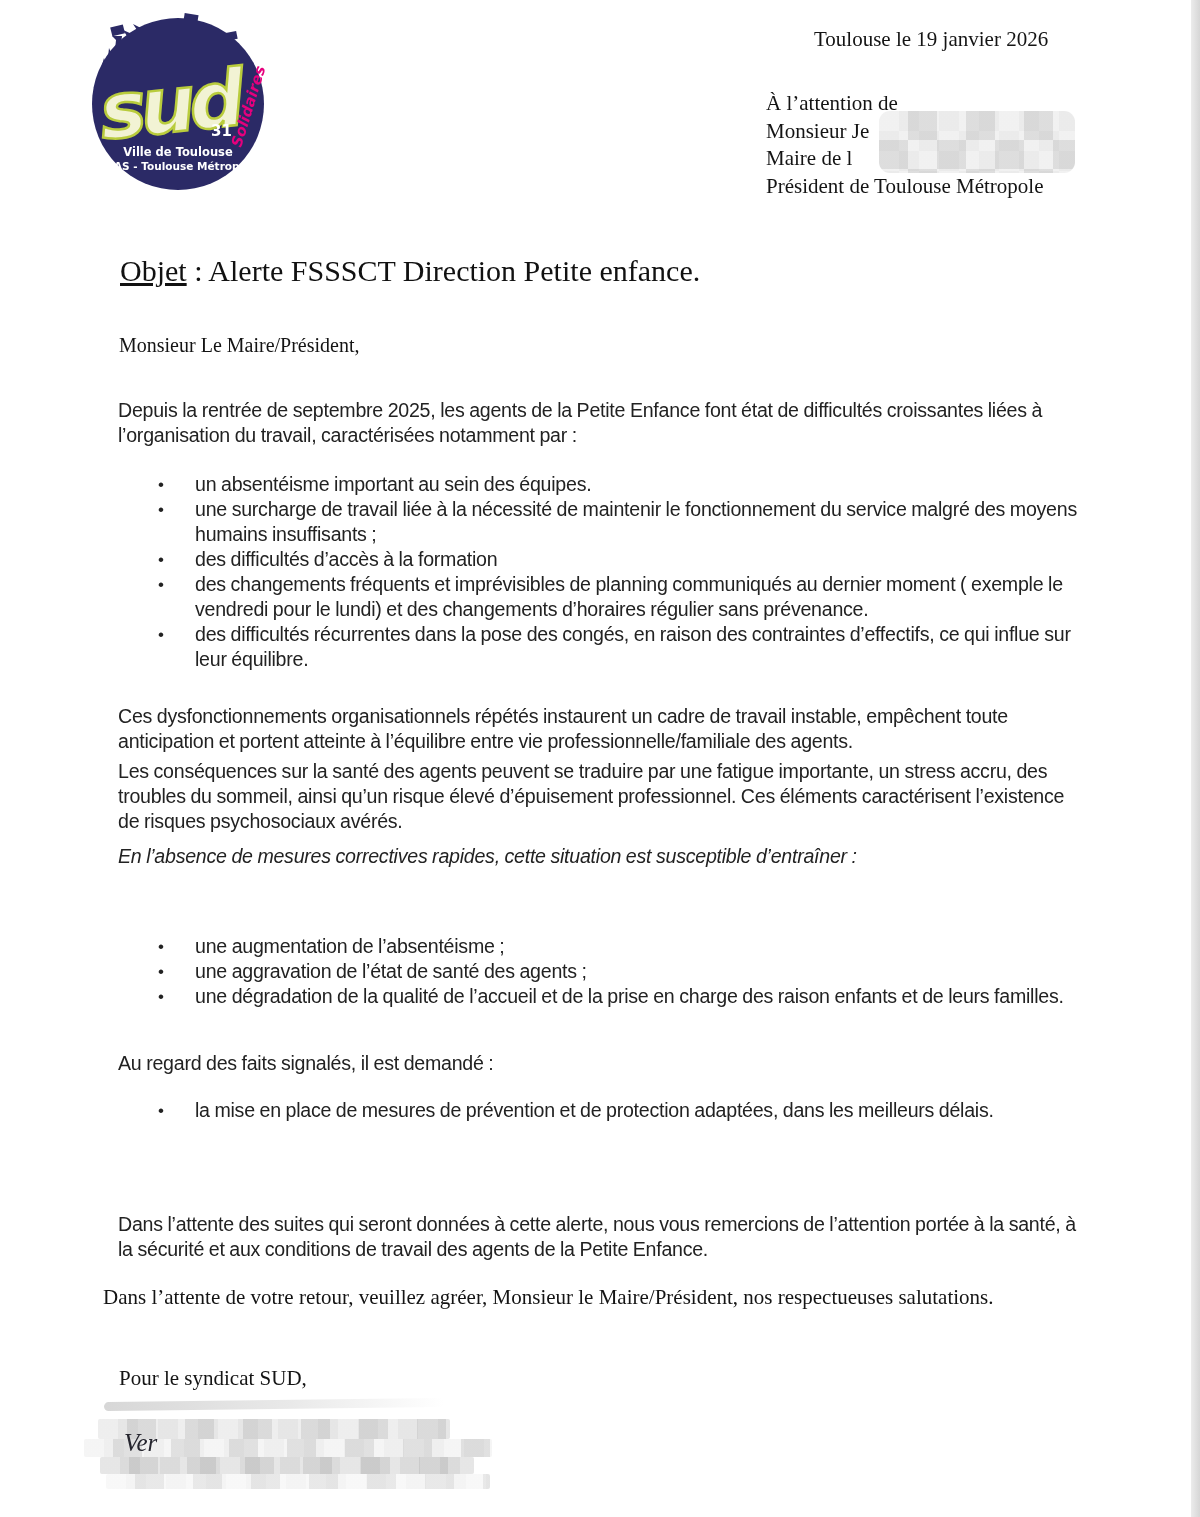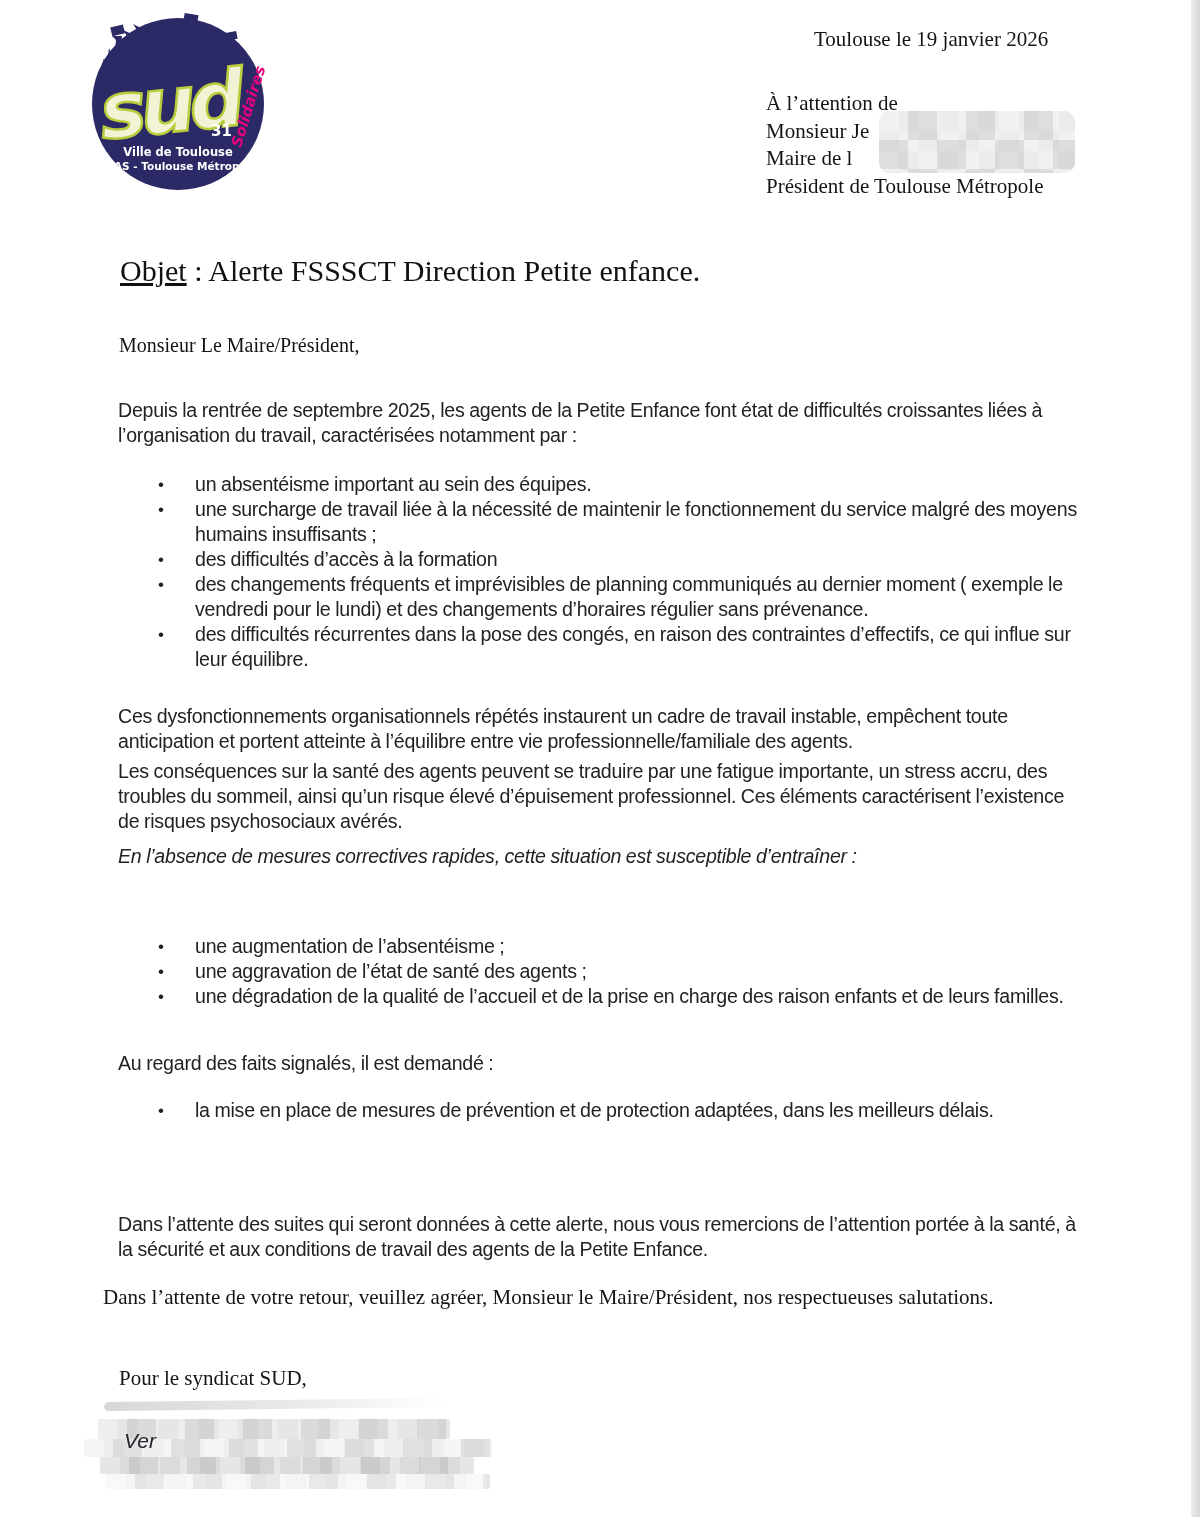--- a/index.html
+++ b/index.html
@@ -54,22 +54,22 @@
       --c1:#e6e6e6;--c2:#f1f1f1;}
   .sig-wedge{position:absolute;left:104px;top:1400px;width:340px;height:9px;border-radius:5px;
       background:linear-gradient(90deg,#d7d7d7,#e9e9e9 55%,rgba(240,240,240,0));
       transform:skewY(-0.7deg);}
   .redact-sig{position:absolute;left:84px;top:1419px;width:430px;height:88px;}
   .redact-sig .row{border-radius:2px;}
   .sig-row1{--c1:#dcdcdc;--c2:#ebebeb;width:352px;height:20px;margin-left:14px;}
   .sig-row2{--c1:#ededed;--c2:#f8f8f8;width:408px;height:18px;}
   .sig-row3{--c1:#c8c8c8;--c2:#dddddd;width:374px;height:17px;margin-left:16px;}
   .sig-row4{--c1:#f0f0f0;--c2:#fafafa;width:384px;height:15px;margin-left:22px;opacity:.75;}
-  .sig-partial{position:absolute;left:124px;top:1429px;font-size:21px;font-style:italic;
-      color:#25252e;z-index:2;font-family:Liberation Sans, sans-serif;}
+  .sig-partial{position:absolute;left:124px;top:1429px;font-size:25px;font-style:italic;
+      color:#25252e;z-index:2;font-family:Liberation Serif, serif;}
 </style>
 </head>
 <body>
 
 <div id="page">
 
   <div class="logo">
     <svg viewBox="0 0 200 182" width="200" height="182">
 
       <path fill="#2b2a66" d="M22,64

